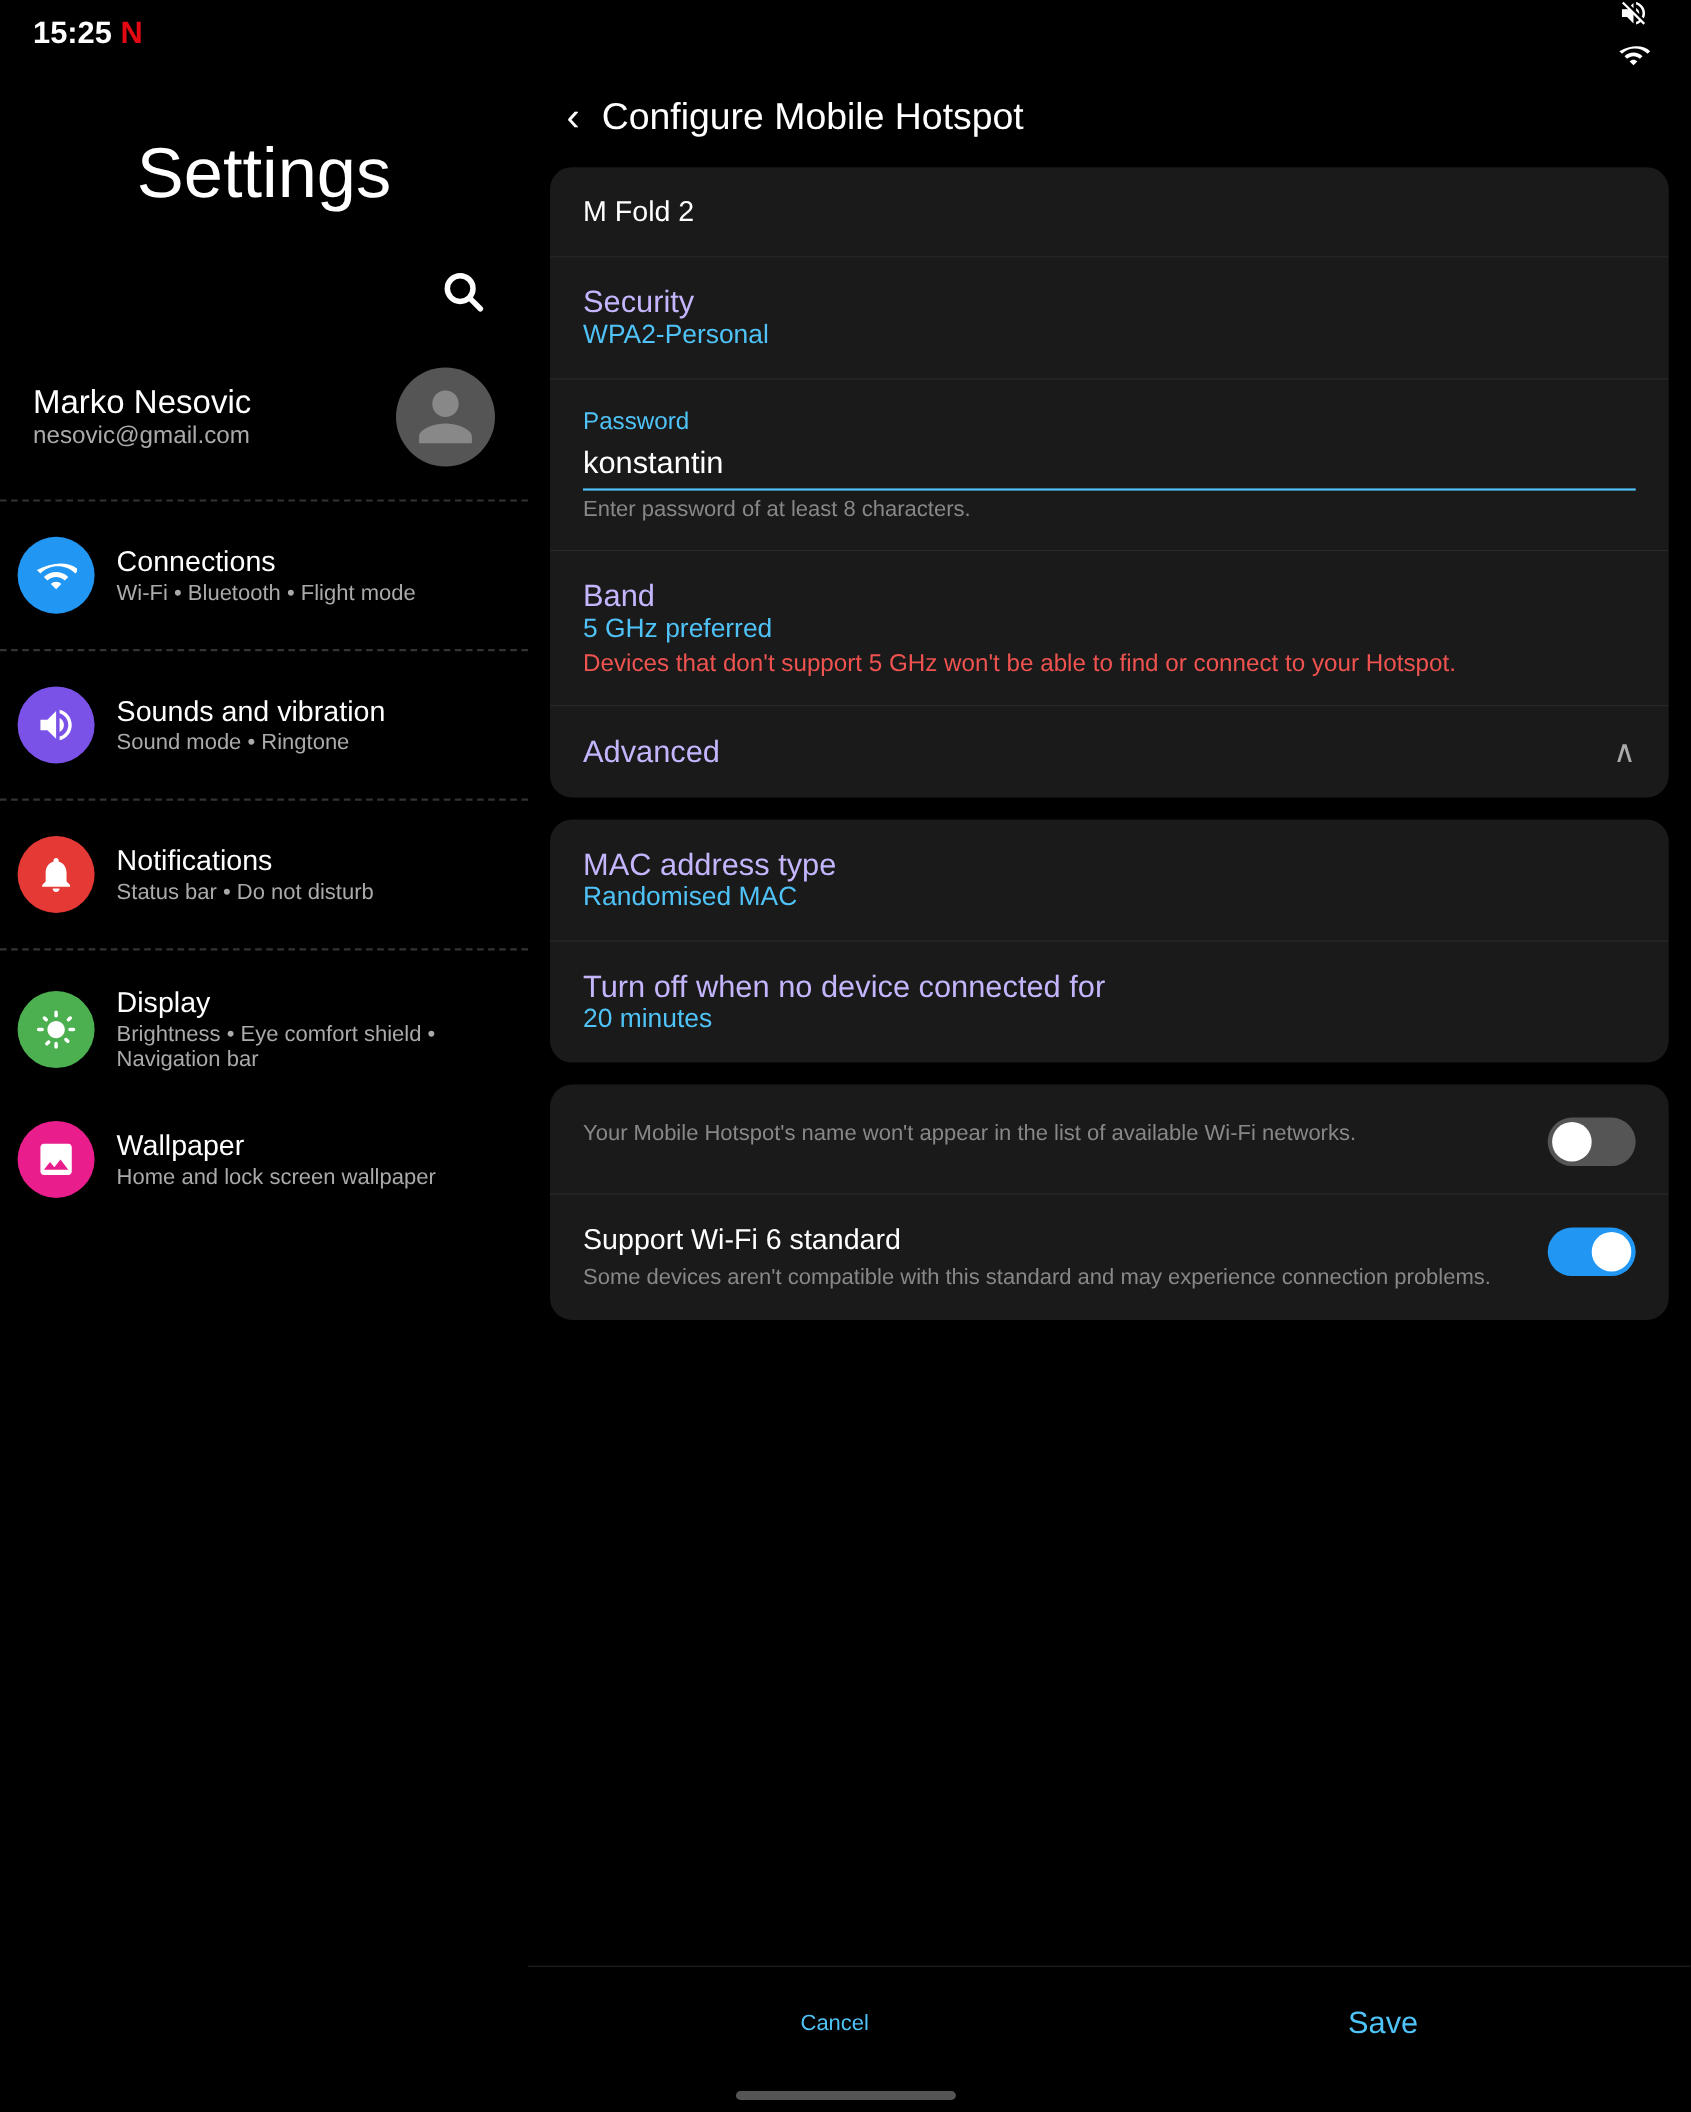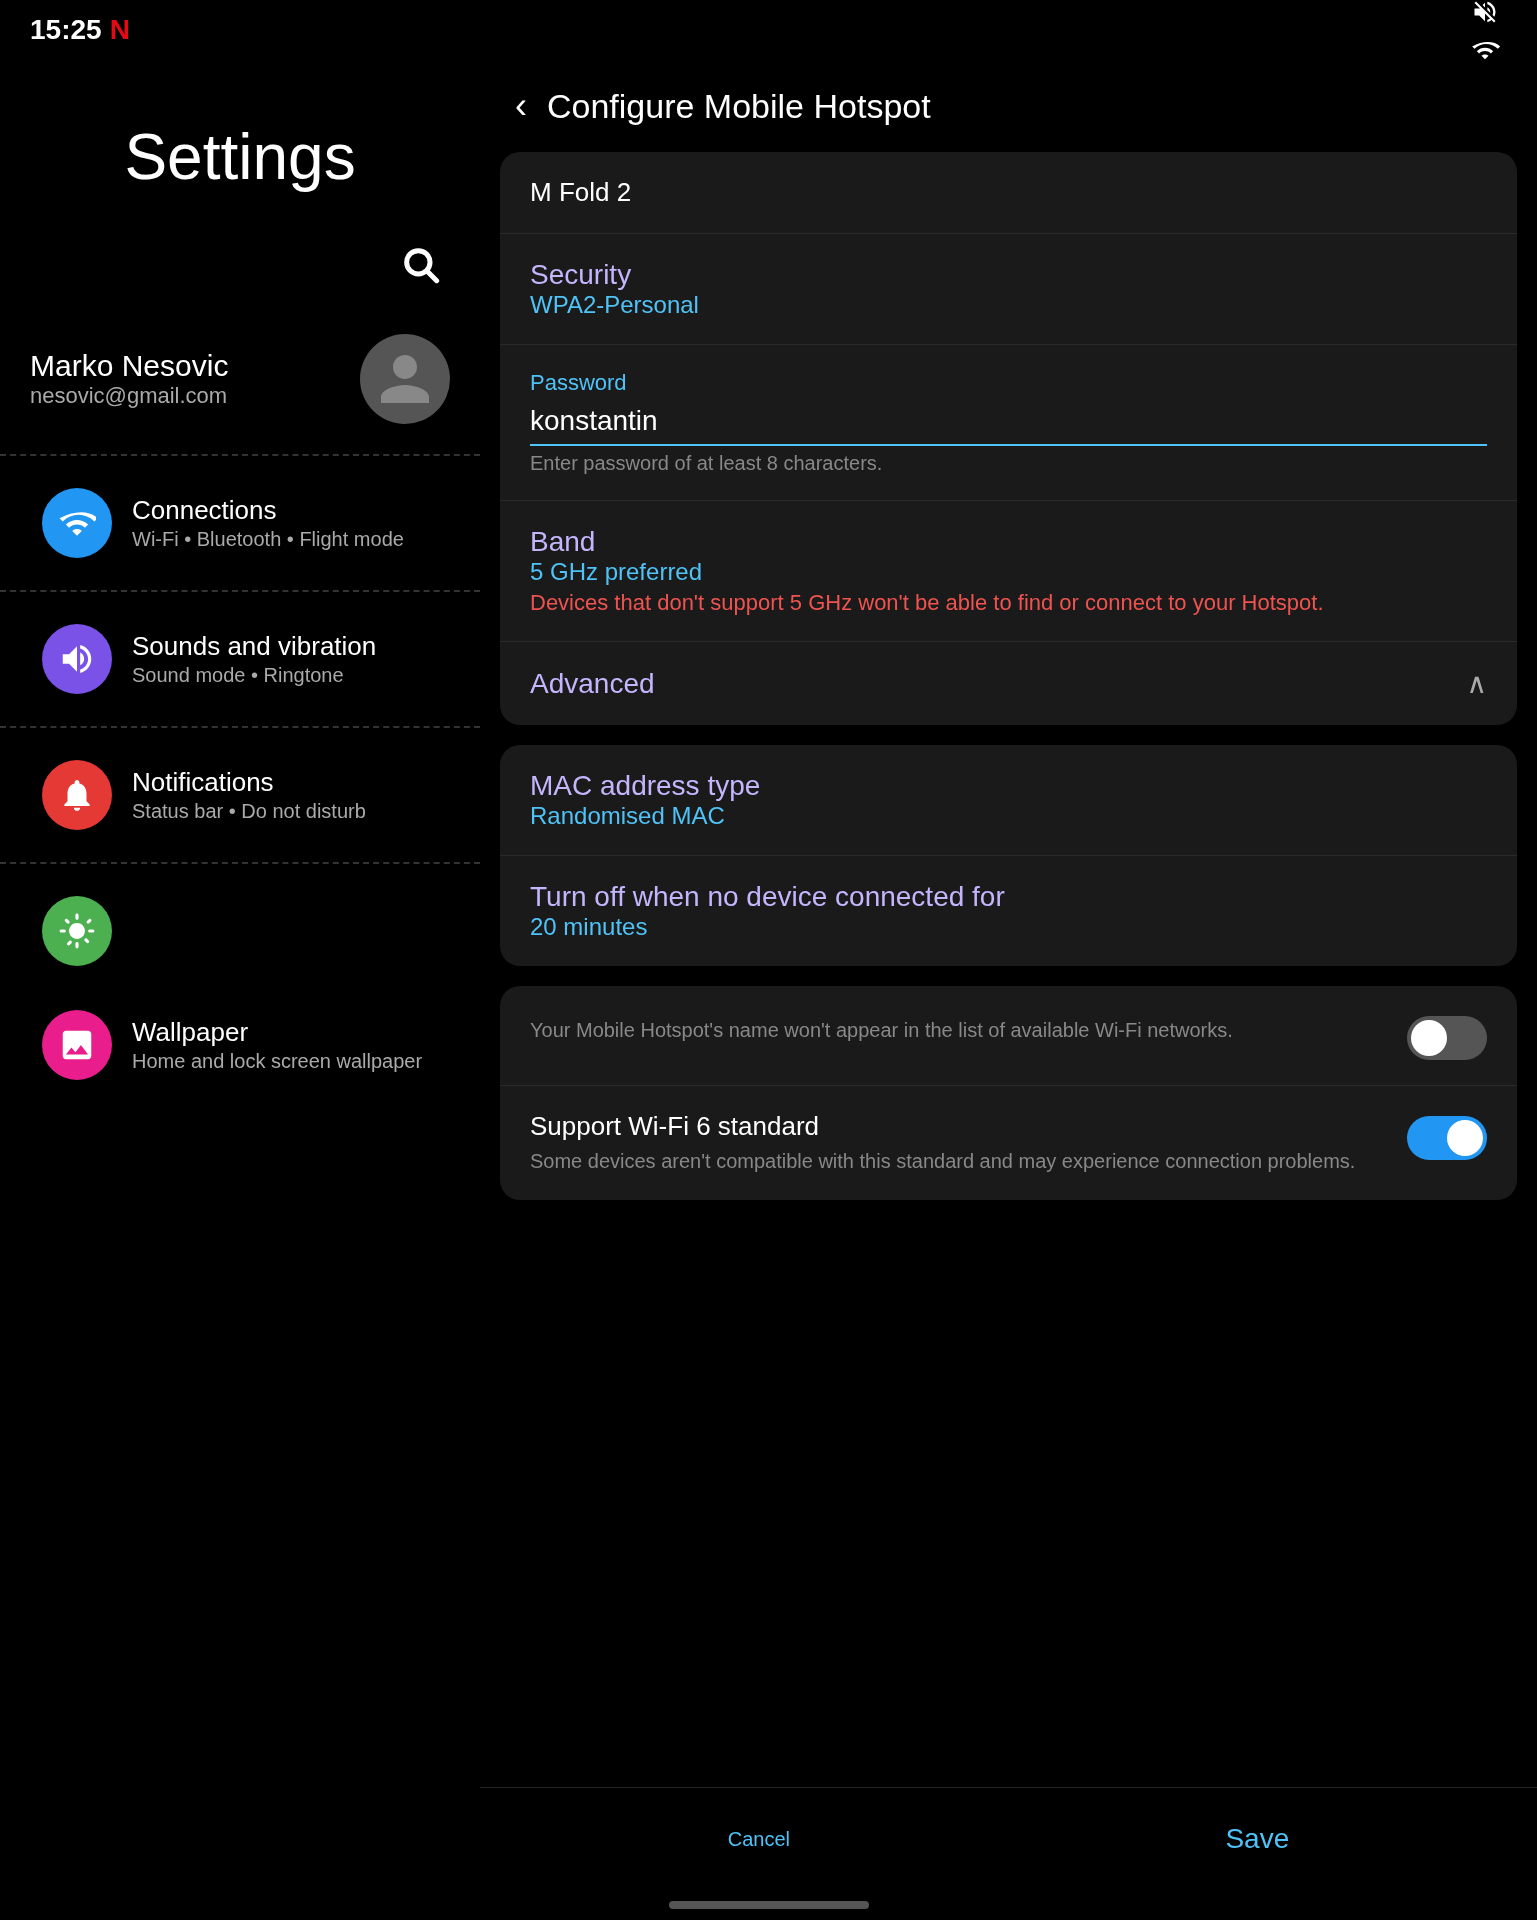--- a/index.html
+++ b/index.html
@@ -129,21 +129,21 @@
     .divider-dotted {
       border: none;
       border-top: 2px dashed #333;
       margin: 10px 0;
     }
 
     
     .settings-item {
       display: flex;
       align-items: center;
-      padding: 22px 42px;
+      padding: 22px 16px;
       cursor: pointer;
     }
 
     .item-icon {
       width: 70px;
       height: 70px;
       border-radius: 50%;
       display: flex;
       align-items: center;
       justify-content: center;
@@ -517,20 +517,24 @@
       </div>
     </div>
 
     <hr class="divider-dotted">
 
     <div class="settings-item">
       <div class="item-icon icon-green">
         <svg viewBox="0 0 24 24">
             <path d="M12 7c-2.76 0-5 2.24-5 5s2.24 5 5 5 5-2.24 5-5-2.24-5-5-5zM2 13h2c.55 0 1-.45 1-1s-.45-1-1-1H2c-.55 0-1 .45-1 1s.45 1 1 1zm18 0h2c.55 0 1-.45 1-1s-.45-1-1-1h-2c-.55 0-1 .45-1 1s.45 1 1 1zM11 2v2c0 .55.45 1 1 1s1-.45 1-1V2c0-.55-.45-1-1-1s-1 .45-1 1zm0 18v2c0 .55.45 1 1 1s1-.45 1-1v-2c0-.55-.45-1-1-1s-1 .45-1 1zM5.99 4.58c-.39-.39-1.03-.39-1.41 0-.39.39-.39 1.03 0 1.41l1.06 1.06c.39.39 1.03.39 1.41 0s.39-1.03 0-1.41L5.99 4.58zm12.37 12.37c-.39-.39-1.03-.39-1.41 0-.39.39-.39 1.03 0 1.41l1.06 1.06c.39.39 1.03.39 1.41 0 .39-.39.39-1.03 0-1.41l-1.06-1.06zm1.06-12.37l-1.06 1.06c-.39.39-.39 1.03 0 1.41s1.03.39 1.41 0l1.06-1.06c.39-.39.39-1.03 0-1.41s-1.03-.39-1.41 0zM7.05 18.36l-1.06 1.06c-.39.39-.39 1.03 0 1.41s1.03.39 1.41 0l1.06-1.06c.39-.39.39-1.03 0-1.41s-1.03-.39-1.41 0z"></path>
           </svg>
+      </div>
+      <div class="item-text">
+        <span class="item-title">Display</span>
+        <span class="item-subtitle">Brightness • Eye comfort shield • Navigation bar</span>
       </div>
     </div>
 
     <div class="settings-item">
       <div class="item-icon icon-pink">
         <svg viewBox="0 0 24 24">
             <path d="M21 19V5c0-1.1-.9-2-2-2H5c-1.1 0-2 .9-2 2v14c0 1.1.9 2 2 2h14c1.1 0 2-.9 2-2zM8.5 13.5l2.5 3.01L14.5 12l4.5 6H5l3.5-4.5z"></path>
           </svg>
       </div>
       <div class="item-text">

